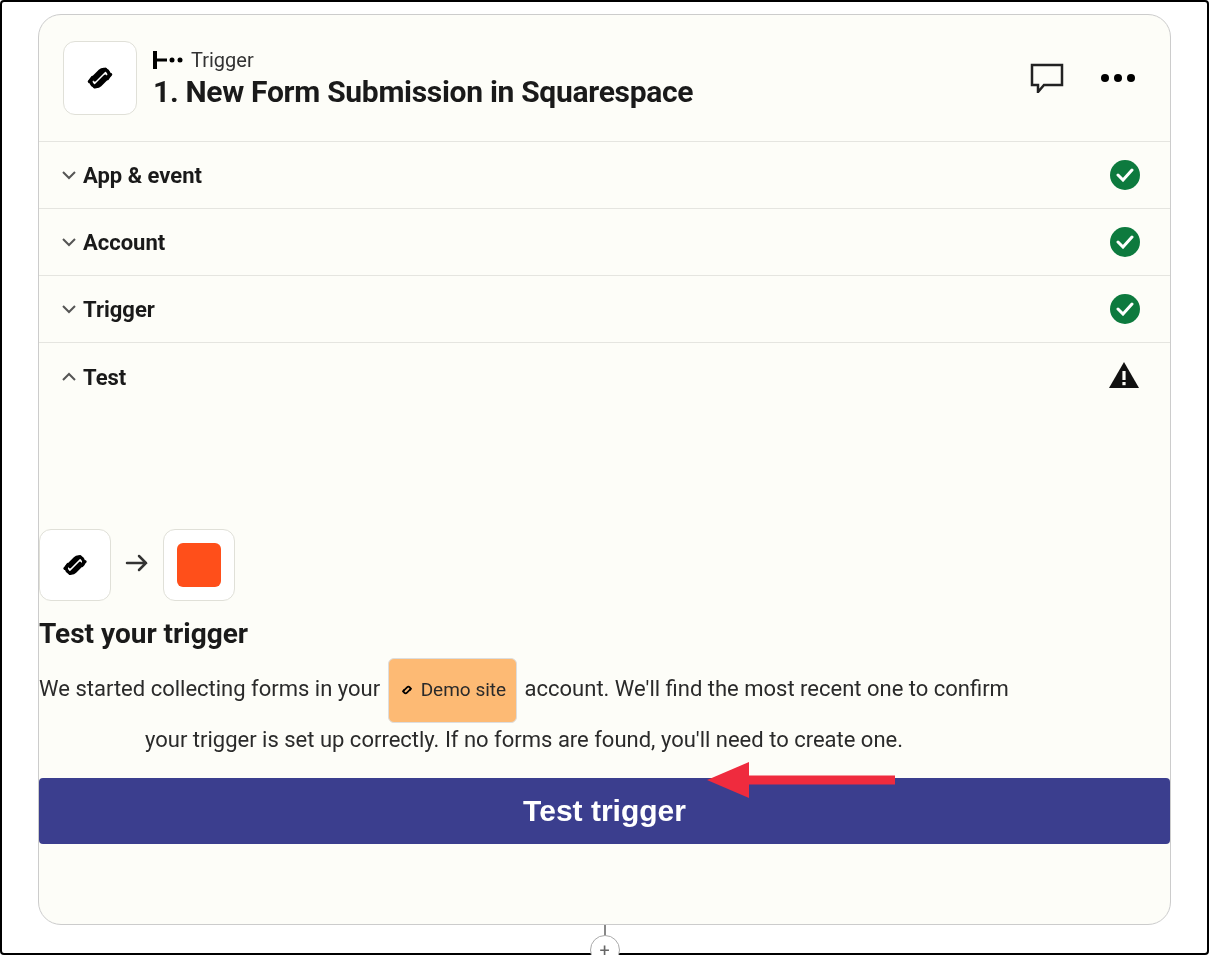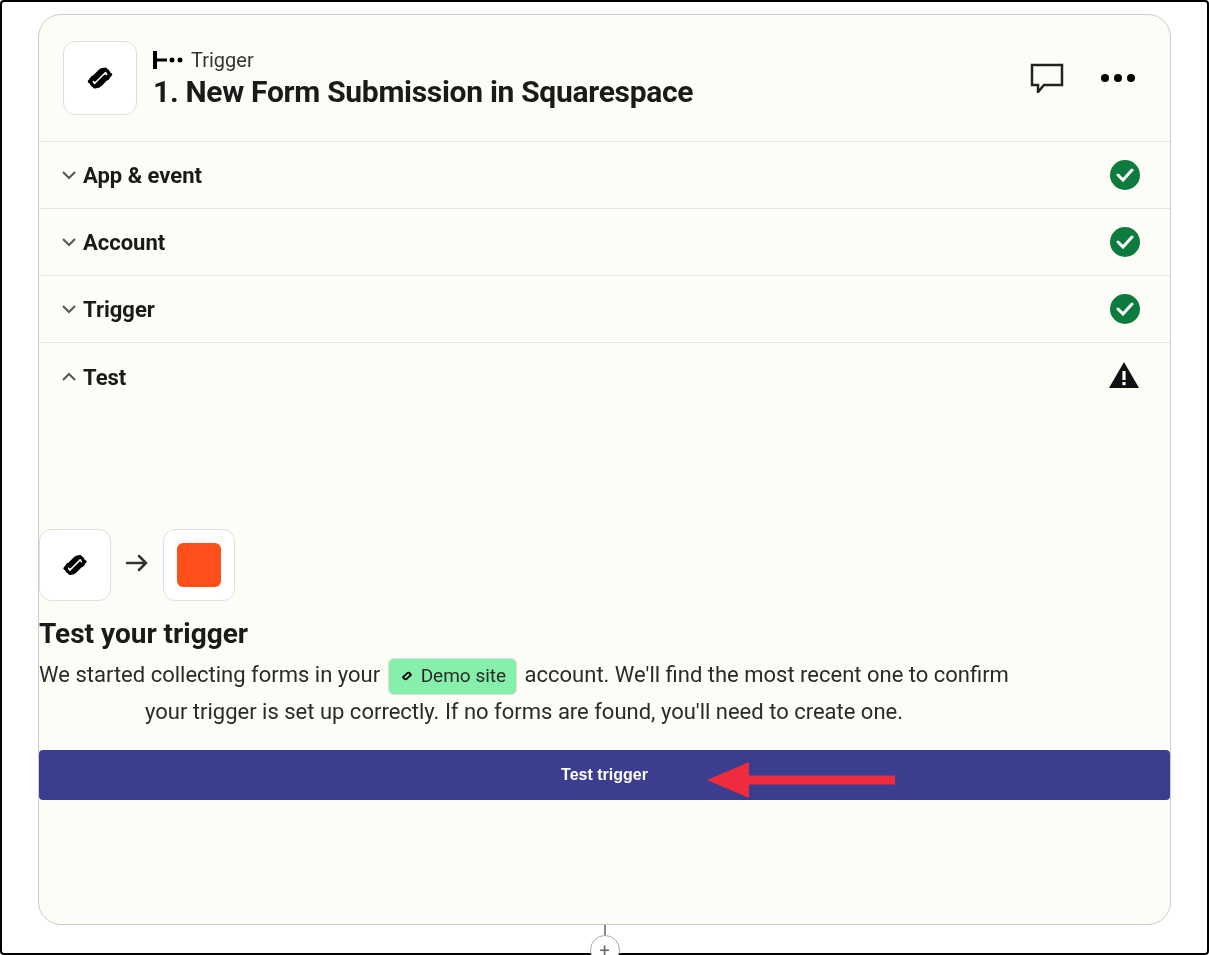--- a/index.html
+++ b/index.html
@@ -175,34 +175,34 @@
       text-align: center;
       max-width: 970px;
       margin-bottom: 22px;
     }
     .pill {
       display: inline-flex;
       align-items: center;
       gap: 6px;
       border: 1px solid #ddd;
       border-radius: 6px;
-      padding: 3px 10px;
+      padding: 17px 10px;
       font-size: 19px;
       vertical-align: middle;
-      background: #86efac;
+      background: #fdba74;
       margin: 0 2px;
     }
     .pill svg {
       width: 16px;
       height: 16px;
     }
     .test-button {
       background: #3b3e8e;
       color: #fff;
-      font-size: 16px;
+      font-size: 30px;
       font-weight: 700;
       border: none;
       padding: 16px 32px;
       border-radius: 4px;
       cursor: pointer;
     }
     .arrow-annotation {
       position: absolute;
       left: 705px;
       top: 752px;

